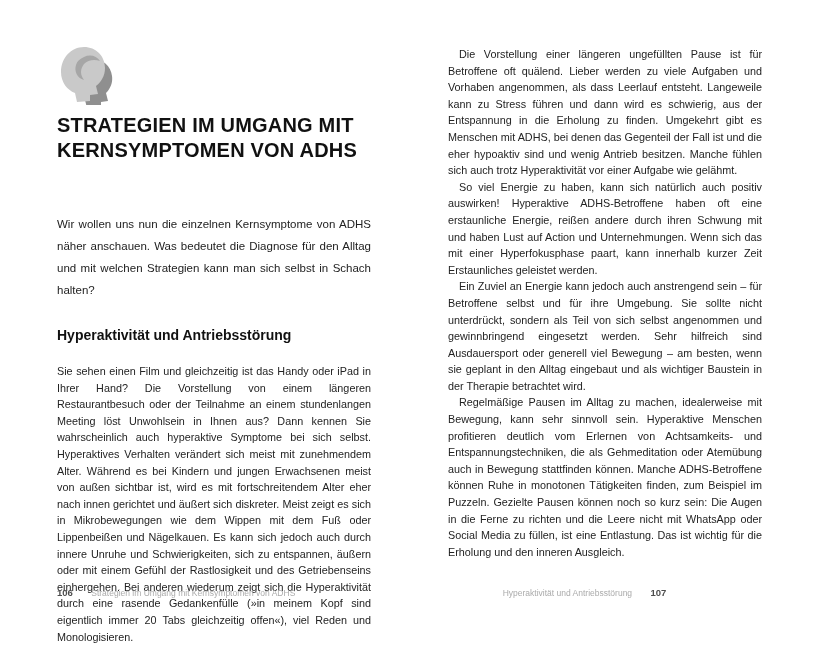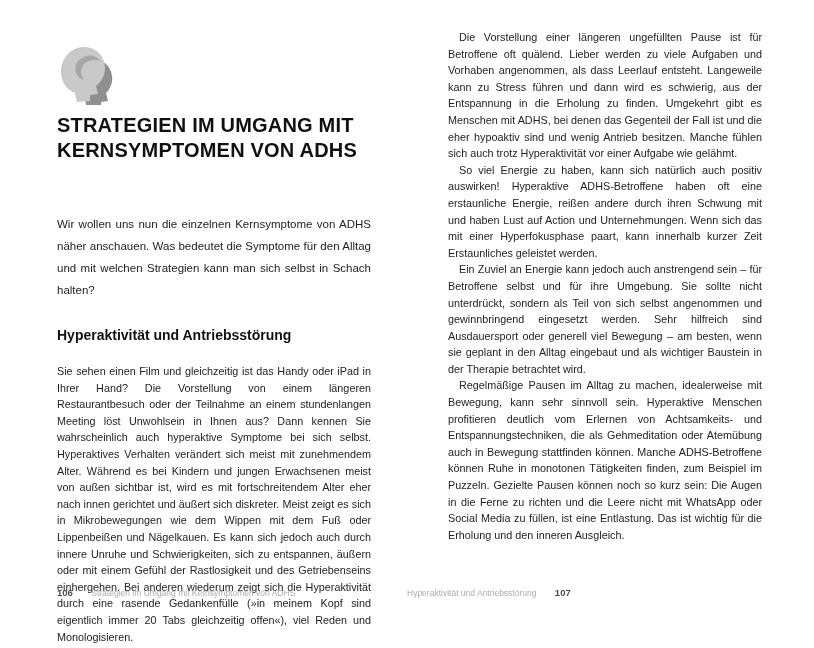--- a/index.html
+++ b/index.html
@@ -8,21 +8,21 @@
     width: 814px; height: 648px;
     background: #ffffff;
     font-family: "Liberation Sans", sans-serif;
     color: #1d1d1d;
     overflow: hidden;
   }
   .spread { position: relative; width: 814px; height: 648px; display: flex; }
   .page { position: relative; width: 407px; height: 648px; background: #ffffff; }
   .content { position: absolute; width: 314px; }
   .page-left .content { left: 57px; top: 45px; }
-  .page-right .content { left: 41px; top: 29px; }
+  .page-right .content { left: 41px; top: 46px; }
 
   .chapter-icon { width: 66px; height: 60px; }
 
   h1.chapter-title {
     margin: 8px 0 0;
     font-size: 20px; line-height: 25px;
     font-weight: 700; letter-spacing: 0.2px;
     color: #111111;
   }
   p.intro {
@@ -41,21 +41,21 @@
     hyphens: auto; -webkit-hyphens: auto;
     color: #232323;
   }
   .page-right p.body-text { margin: 0; text-indent: 11px; }
 
   .footer {
     position: absolute; top: 587px; left: 0; width: 100%;
     font-size: 8.5px; color: #ababab; white-space: nowrap;
   }
   .footer-left  { padding-left: 57px; text-align: left; }
-  .footer-right { padding-right: 52px; text-align: left; }
+  .footer-right { padding-right: 52px; text-align: center; }
   .pagenum { font-size: 9.5px; font-weight: 700; color: #4d4d4d; }
   .footer-left  .pagenum { margin-right: 16px; }
   .footer-right .pagenum { margin-left: 16px; }
 </style>
 </head>
 <body>
 
 <div class="spread">
 
   <section class="page page-left">
@@ -64,21 +64,21 @@
       <div class="chapter-icon">
         <svg width="66" height="60" viewBox="0 0 64 60" aria-hidden="true">
           <path d="M34 14c11 0 19 7 20 17 1 7-2 13-6 17l2 8-7 1v5l-14 1-2-8c-8-3-13-10-13-19 0-13 9-22 20-22z" fill="#8f8f8f"></path>
           <path d="M26 2C38 2 47 11 47 23c0 8-4 14-9 18l2 8-8 1v6l-13 1-2-9C9 45 3 37 3 27 3 13 13 2 26 2z" fill="#c9c9c9"></path>
           <path d="M26 12c6-3 13-1 16 4-6-2-12-1-16 3-4 5-4 11 0 16-7-2-10-9-8-15 1-4 4-6 8-8z" fill="#a6a6a6"></path>
         </svg>
       </div>
 
       <h1 class="chapter-title">STRATEGIEN IM UMGANG MIT KERNSYMPTOMEN VON ADHS</h1>
 
-      <p class="intro">Wir wollen uns nun die einzelnen Kernsymptome von ADHS näher anschauen. Was bedeutet die Symptome für den Alltag und mit welchen Strategien kann man sich selbst in Schach halten?</p>
+      <p class="intro">Wir wollen uns nun die einzelnen Kernsymptome von ADHS näher anschauen. Was bedeutet die Diagnose für den Alltag und mit welchen Strategien kann man sich selbst in Schach halten?</p>
 
       <h2 class="section-heading">Hyperaktivität und Antriebsstörung</h2>
 
       <p class="body-text">Sie sehen einen Film und gleichzeitig ist das Handy oder iPad in Ihrer Hand? Die Vorstellung von einem längeren Restaurantbesuch oder der Teilnahme an einem stundenlangen Meeting löst Unwohlsein in Ihnen aus? Dann kennen Sie wahrscheinlich auch hyperaktive Symptome bei sich selbst. Hyperaktives Verhalten verändert sich meist mit zunehmendem Alter. Während es bei Kindern und jungen Erwachsenen meist von außen sichtbar ist, wird es mit fortschreitendem Alter eher nach innen gerichtet und äußert sich diskreter. Meist zeigt es sich in Mikrobewegungen wie dem Wippen mit dem Fuß oder Lippenbeißen und Nägelkauen. Es kann sich jedoch auch durch innere Unruhe und Schwierigkeiten, sich zu entspannen, äußern oder mit einem Gefühl der Rastlosigkeit und des Getriebenseins einhergehen. Bei anderen wiederum zeigt sich die Hyperaktivität durch eine rasende Gedankenfülle (»in meinem Kopf sind eigentlich immer 20 Tabs gleichzeitig offen«), viel Reden und Monologisieren.</p>
     </div>
 
     <footer class="footer footer-left">
       <span class="pagenum">106</span>
       <span class="running-head">Strategien im Umgang mit Kernsymptomen von ADHS</span>
     </footer>

